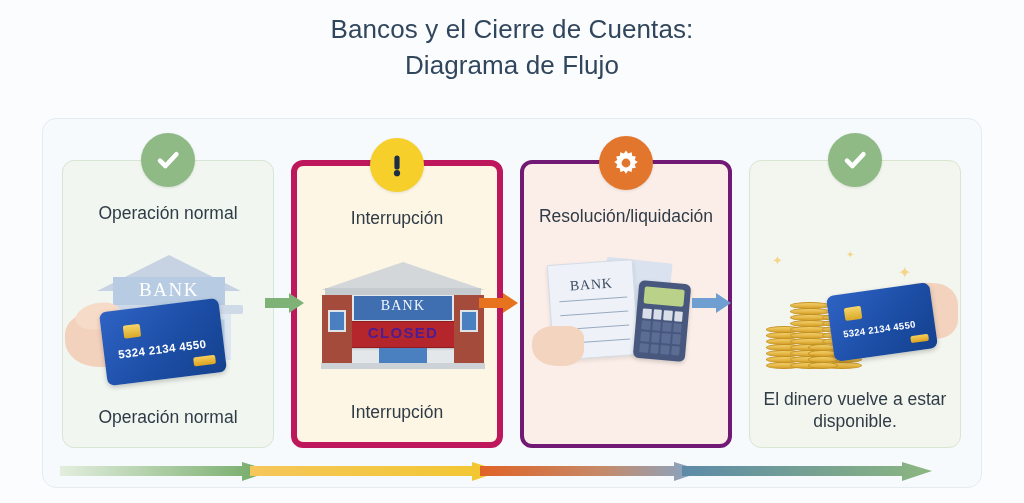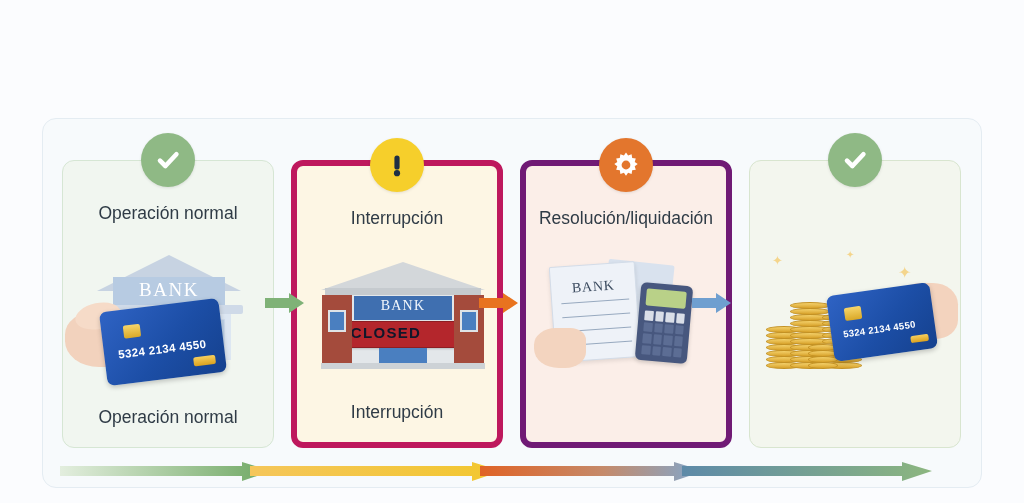--- a/index.html
+++ b/index.html
@@ -50,21 +50,21 @@
     width: 212px;
     height: 288px;
     border-radius: 12px;
     margin-right: 17px;
     overflow: visible;
   }
   .panel:last-child { margin-right: 0; }
 
   .panel.p1 { background: #f1f6f0; border: 1px solid #d6e6d4; }
   .panel.p2 { background: #fdf6e4; border: 6px solid #be185d; }
-  .panel.p3 { background: #fbeee8; border: 6px solid #701a75; }
+  .panel.p3 { background: #fbeee8; border: 4px solid #701a75; }
   .panel.p4 { background: #f3f6ee; border: 1px solid #d8e5cf; }
 
   
   .badge {
     position: absolute;
     top: -28px;
     left: 50%;
     transform: translateX(-50%);
     width: 54px; height: 54px;
     border-radius: 50%;
@@ -228,23 +228,23 @@
     font-family: "Liberation Serif", serif;
   }
   .bank2 .banner {
     position: absolute; left: 26px; top: 63px;
     width: 112px; height: 27px;
     background: #b4262c;
     border: 1px solid #8e1d22;
     box-shadow: 0 1px 2px rgba(0,0,0,0.2);
   }
   .bank2 .bannertext {
-    position: absolute; left: 9px; top: 66px;
+    position: absolute; left: 26px; top: 66px;
     width: 112px; text-align: center;
-    font-size: 15px; font-weight: bold; color: #0f172a;
+    font-size: 15px; font-weight: bold; color: #4c1d95;
     letter-spacing: 1.3px;
   }
   .bank2 .door {
     position: absolute; left: 58px; top: 90px;
     width: 48px; height: 18px;
     background: #4a7fc0;
   }
   .bank2 .pillar {
     position: absolute; top: 37px;
     width: 30px; height: 71px;
@@ -390,20 +390,22 @@
   .progress {
     position: absolute;
     left: 60px; top: 462px;
     width: 900px; height: 24px;
   }
 </style>
 </head>
 <body>
 
 <div class="title-block">
+  <div class="title-line">Bancos y el Cierre de Cuentas:</div>
+  <div class="title-line">Diagrama de Flujo</div>
 </div>
 
 <div class="frame"></div>
 
 <div class="panels">
 
   <div class="panel p1">
     <div class="badge green">
       <svg width="30" height="30" viewBox="0 0 30 30" aria-hidden="true">
         <path d="M7 15.6 L12.4 21 L23.4 9.2" fill="none" stroke="#ffffff" stroke-width="4.6" stroke-linecap="round" stroke-linejoin="round"></path>
@@ -566,20 +568,21 @@
           </div>
       </div>
       <div class="hand hand4"></div>
       <div class="card card4">
         <div class="chip"></div>
         <div class="number">5324 2134 4550</div>
         <div class="stripe"></div>
       </div>
     </div>
 
+    <div class="panel-caption">El dinero vuelve a estar disponible.</div>
   </div>
 
 </div>
 
 <div class="conn c1">
   <svg width="40" height="22" viewBox="0 0 40 22" aria-hidden="true">
     <polygon points="0,6 24,6 24,1 39,11 24,21 24,16 0,16" fill="#7fb277"></polygon>
   </svg>
 </div>
 <div class="conn c2">

